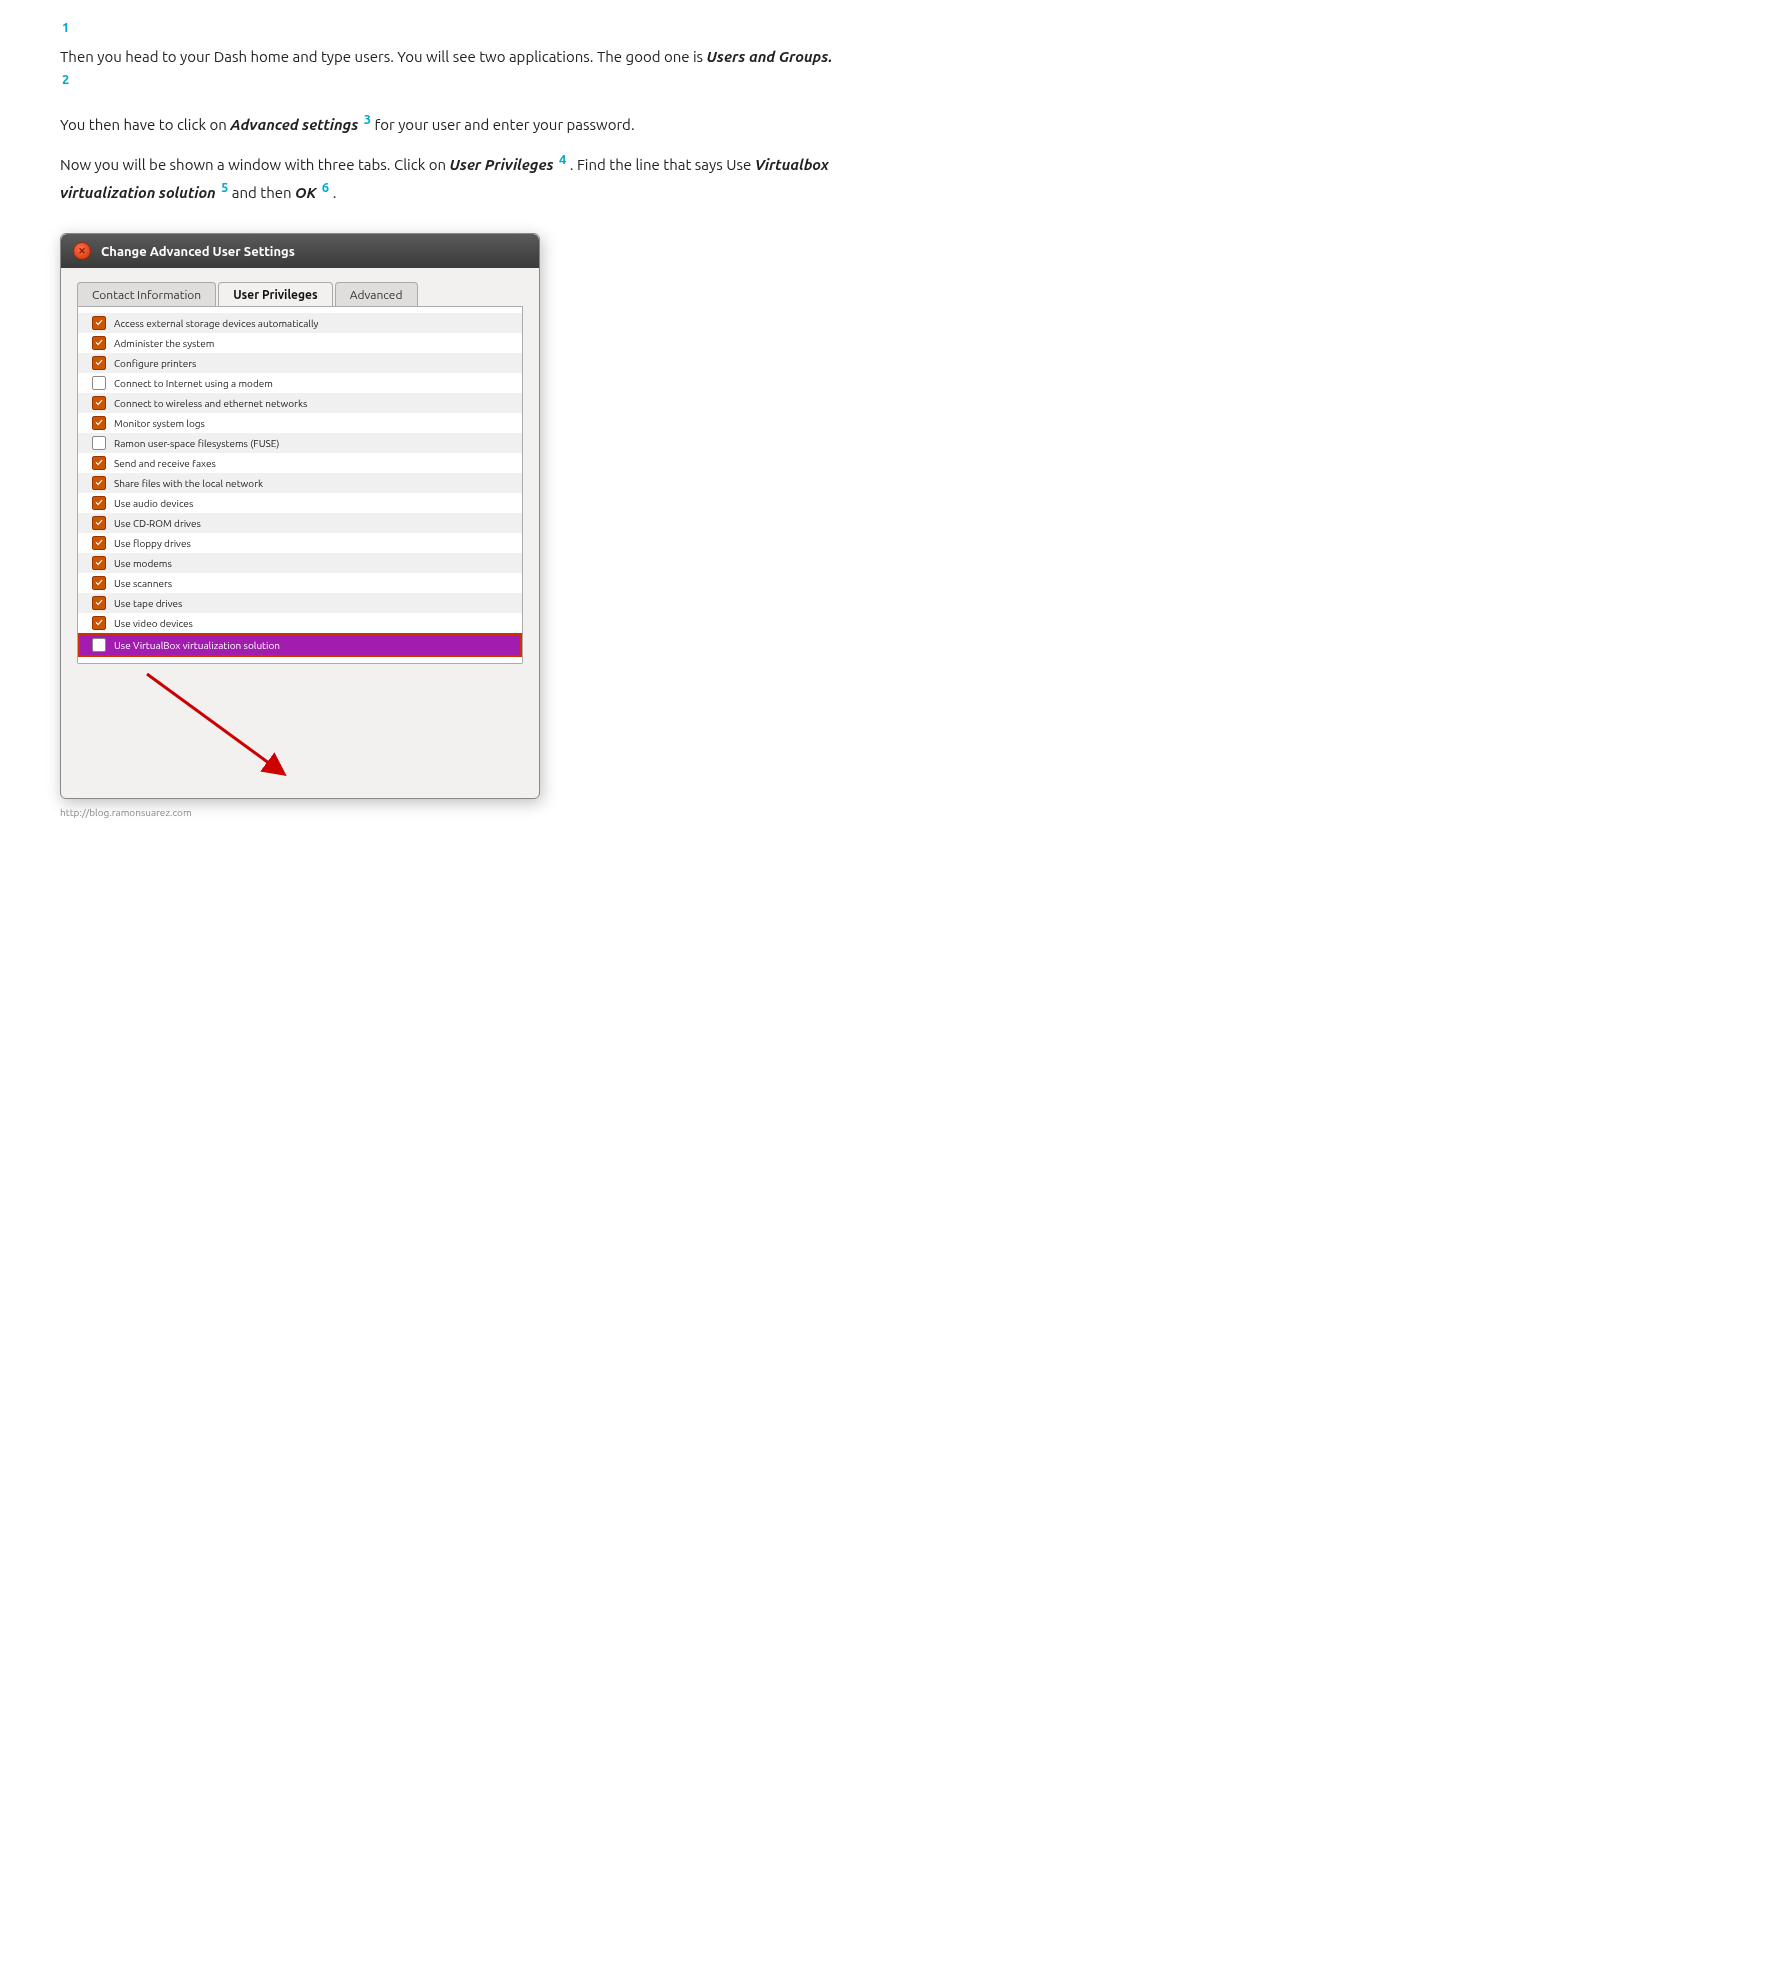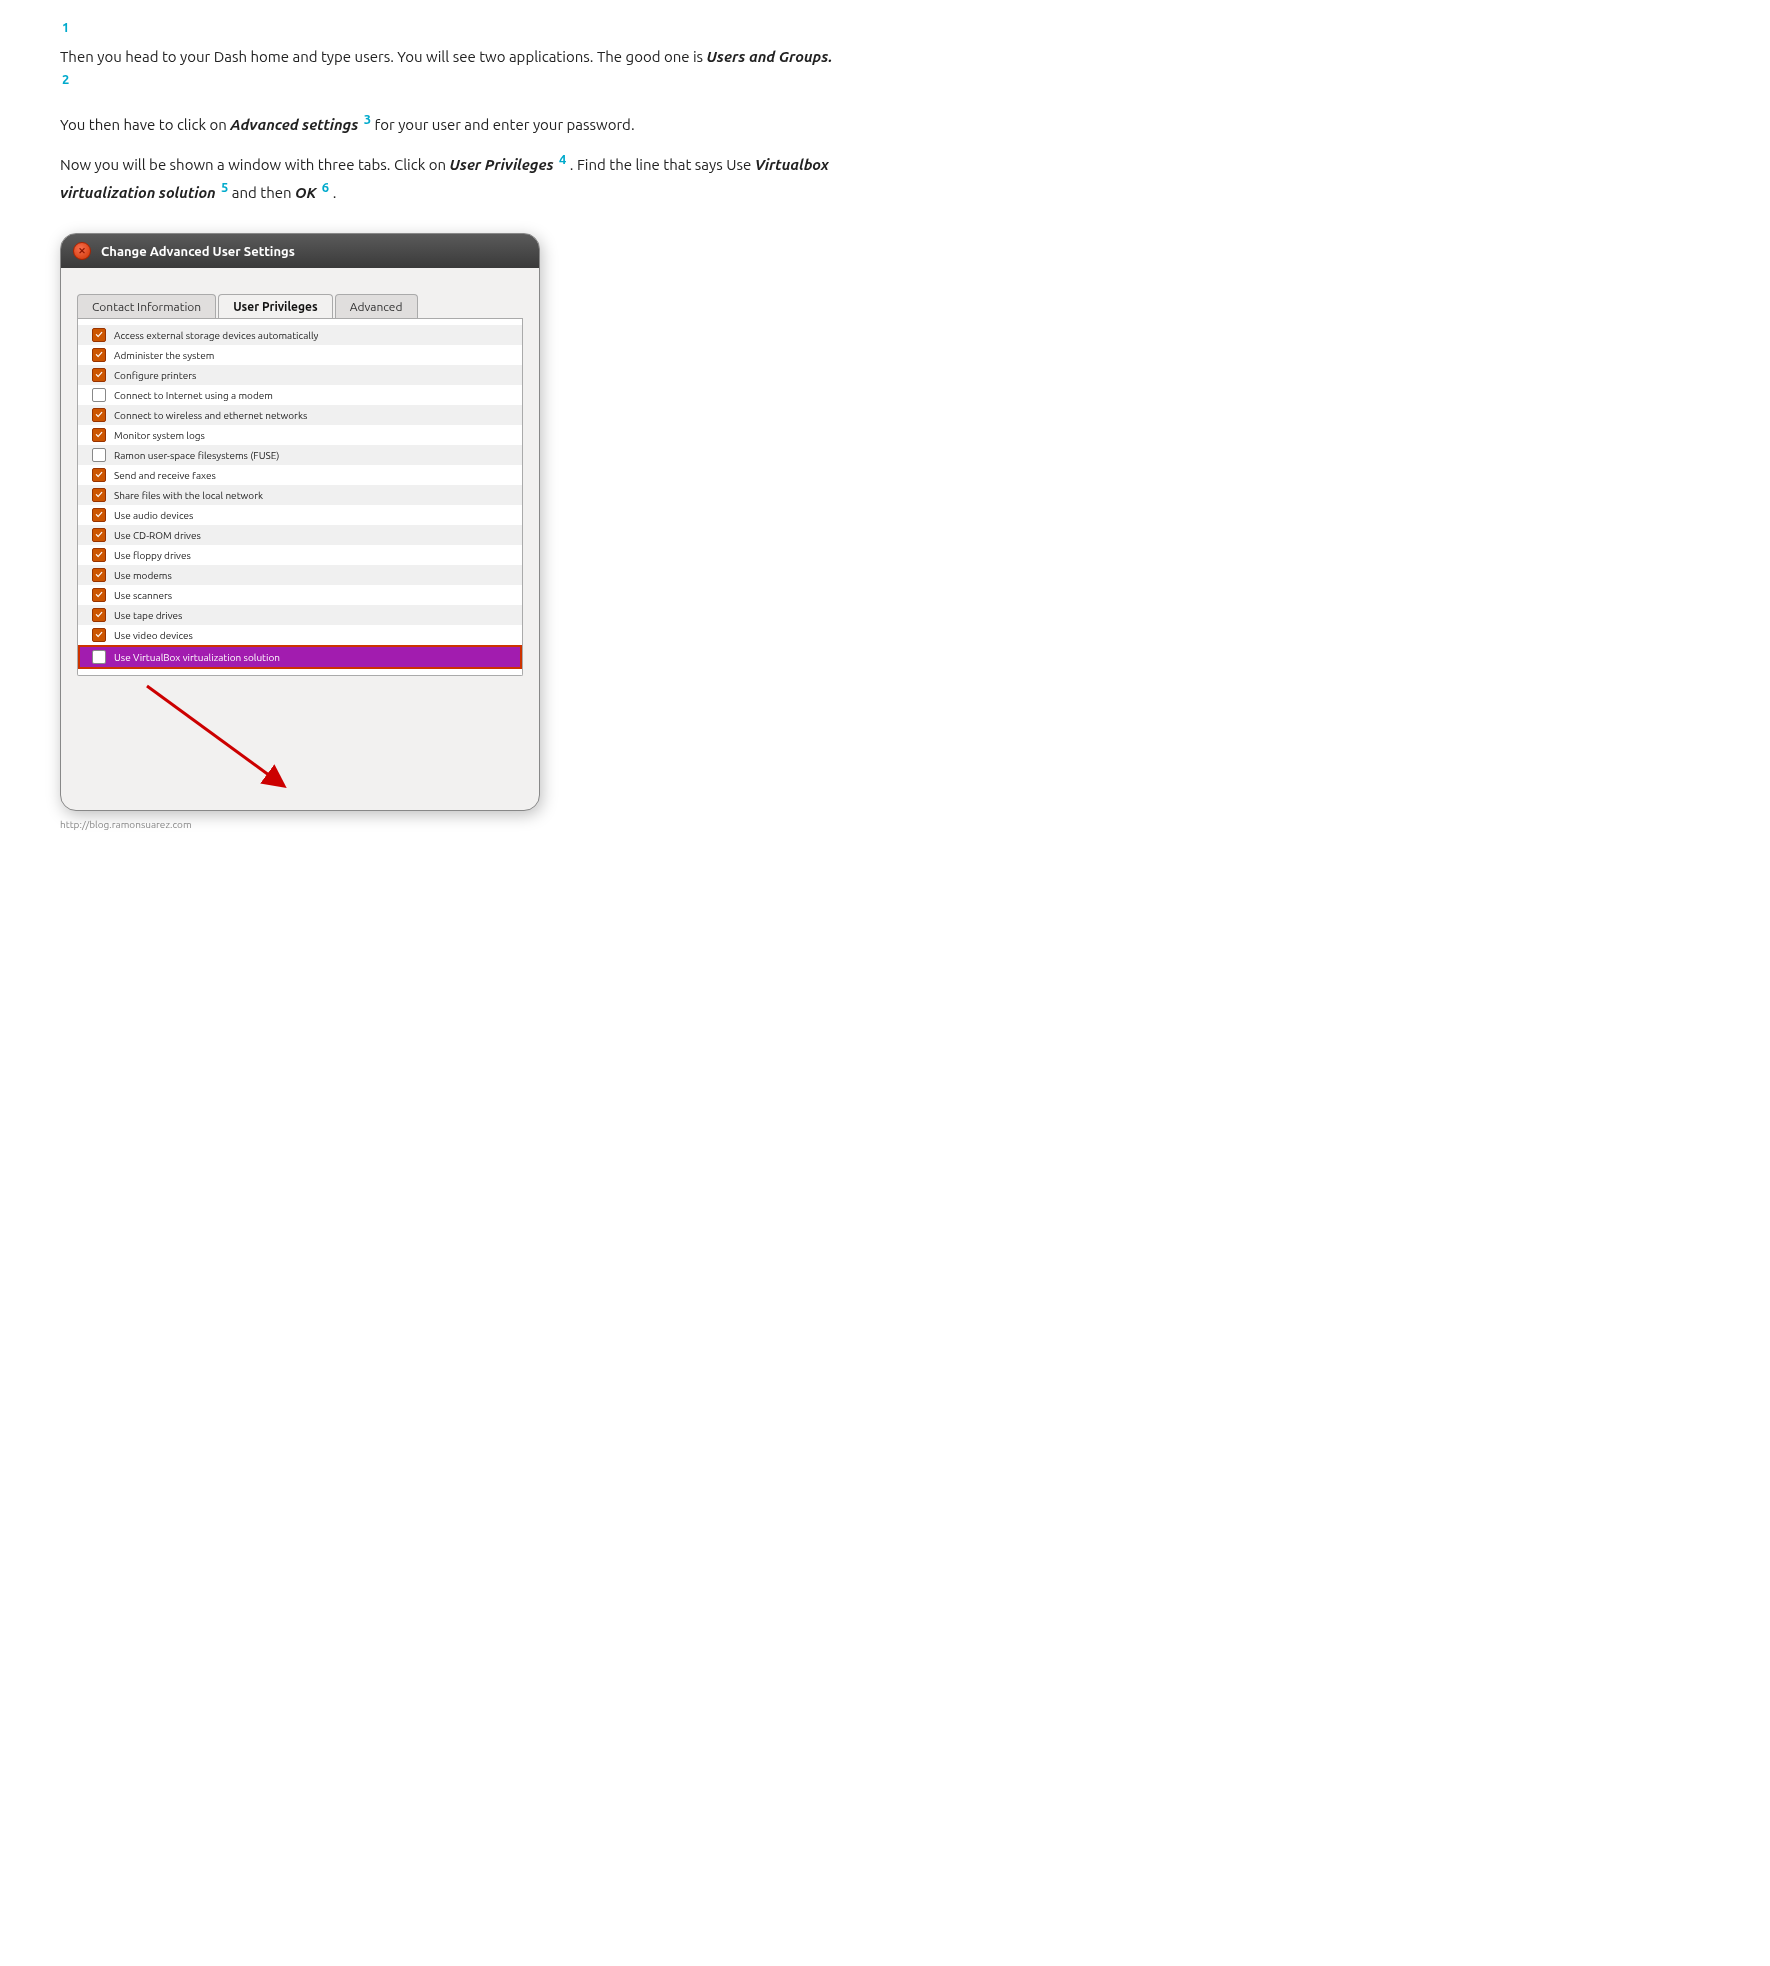--- a/index.html
+++ b/index.html
@@ -25,21 +25,21 @@
       line-height: 1.6;
     }
 
     strong { font-weight: bold; font-style: italic; }
 
     
     .dialog-wrapper {
       margin-top: 16px;
       display: inline-block;
       border: 1px solid #888;
-      border-radius: 16px;
+      border-radius: 6px;
       background: #f2f1f0;
       box-shadow: 2px 4px 16px rgba(0,0,0,0.25);
       width: 480px;
       overflow: hidden;
     }
 
     .dialog-titlebar {
       background: linear-gradient(to bottom, #5a5a5a, #3a3a3a);
       padding: 8px 12px;
       display: flex;
@@ -107,21 +107,20 @@
       font-weight: bold;
       color: #222;
     }
 
     
     .tabs-bar {
       display: flex;
       gap: 2px;
       margin-bottom: 0;
       border-bottom: 1px solid #aaa;
-      margin-top: 12px;
     }
 
     .tab {
       padding: 5px 14px;
       font-size: 12px;
       background: #e0dedd;
       border: 1px solid #aaa;
       border-bottom: none;
       border-radius: 4px 4px 0 0;
       cursor: pointer;

